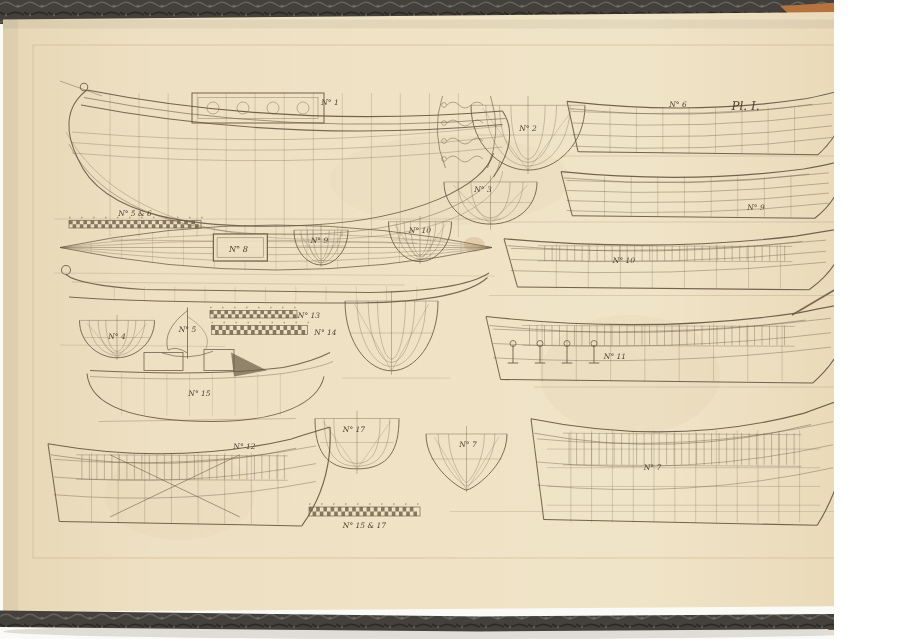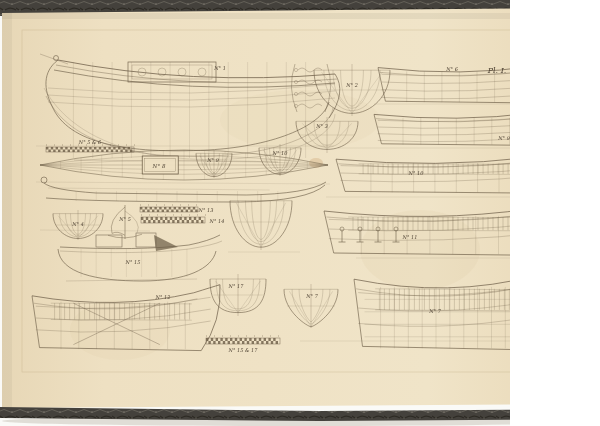--- a/index.html
+++ b/index.html
@@ -1,16 +1,16 @@
 <!DOCTYPE html>
 <html><head>
 <meta charset="utf-8">
 <style>
   html,body{margin:0;padding:0;background:#ffffff;}
-  .stage{position:relative;width:510px;height:426px;overflow:hidden;}
+  .stage{position:relative;width:556px;height:426px;overflow:hidden;}
   svg{display:block;}
   text{font-family:"DejaVu Serif", serif;}
 </style>
 </head>
 <body>
 
 <div class="stage">
 <svg id="plate-svg" width="600" height="426" viewBox="0 0 600 426" xmlns="http://www.w3.org/2000/svg">
   <defs>
     <linearGradient id="lg-page" x1="0" y1="0" x2="1" y2="0">

